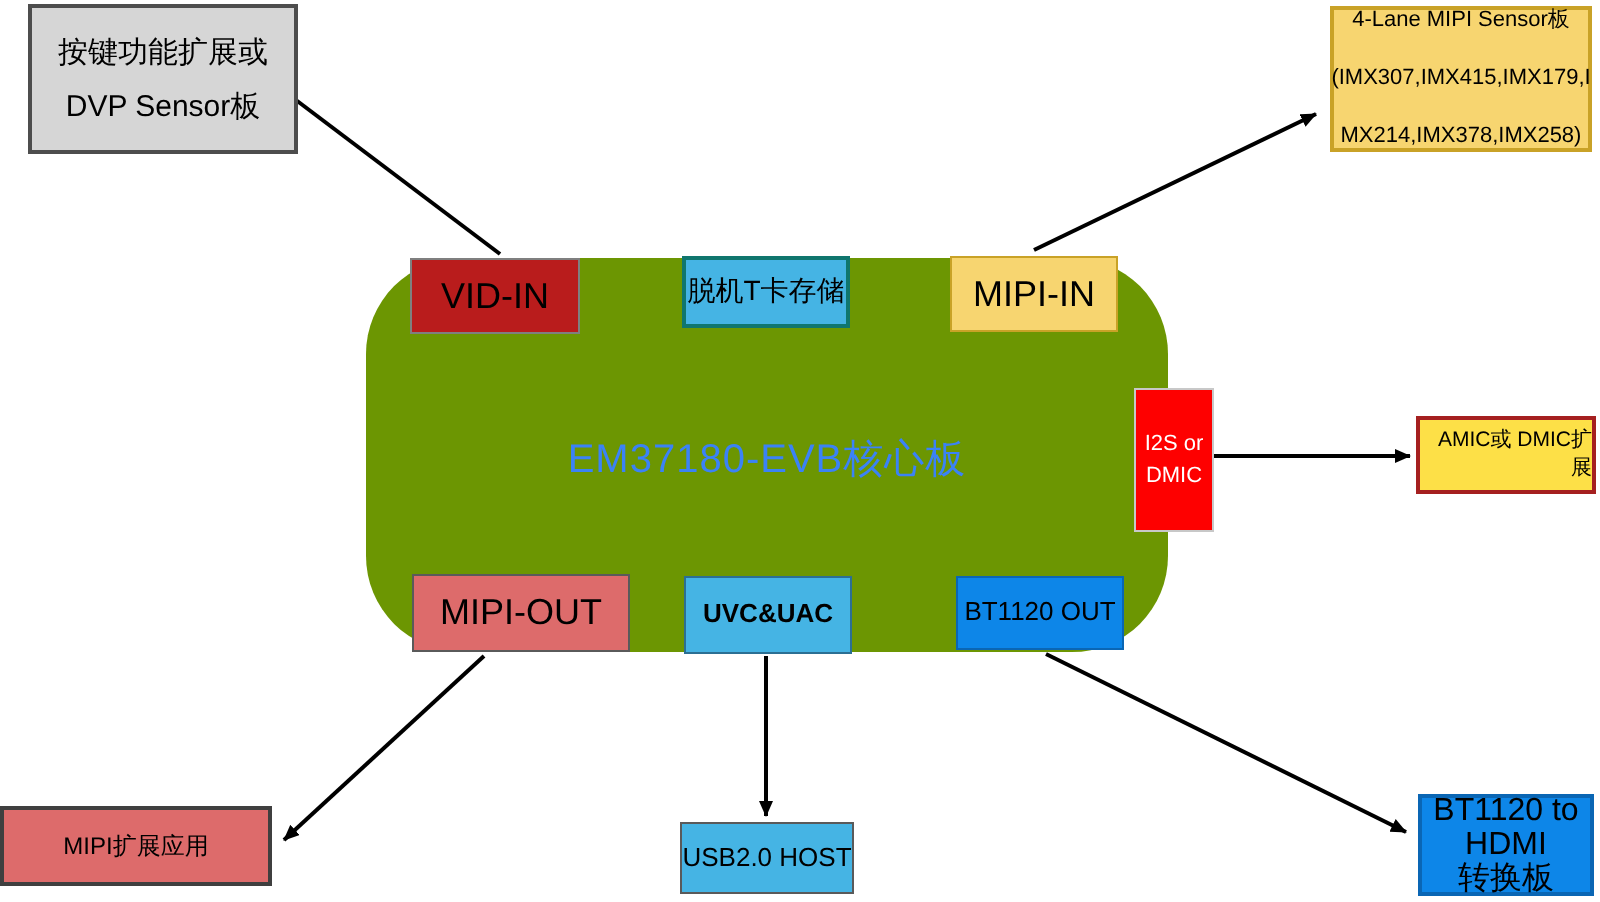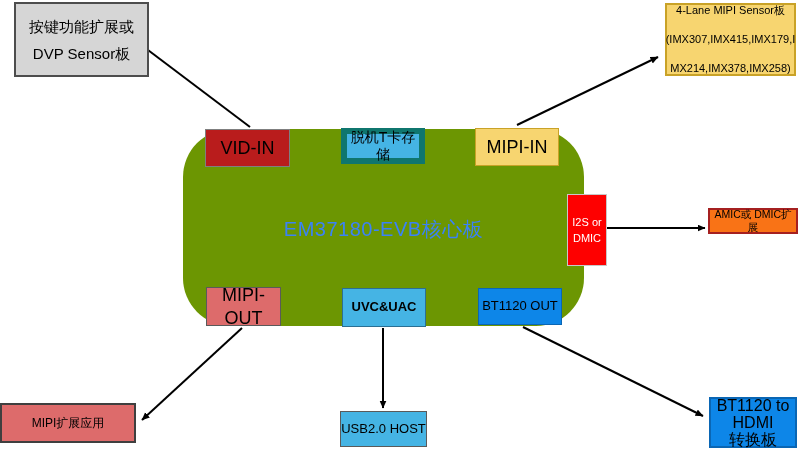--- a/index.html
+++ b/index.html
@@ -18,30 +18,30 @@
     display:flex;align-items:center;justify-content:center;
     font-size:20px;color:#3b82f6;letter-spacing:0.5px;
   }
   
   .node{
     display:flex;flex-direction:column;align-items:center;justify-content:center;
     text-align:center;z-index:3;line-height:1.25;
   }
   
   .vid-in    {left:205px;top:129px;width:85px;height:38px;background:#b91c1c;border:1px solid #7f7f7f;font-size:18px;}
-  .tcard     {left:341px;top:128px;width:84px;height:36px;background:#45b4e4;border:6px solid #0f766e;font-size:14px;}
+  .tcard     {left:341px;top:128px;width:84px;height:36px;background:#45b4e4;border:2px solid #0f766e;font-size:14px;}
   .mipi-in   {left:475px;top:128px;width:84px;height:38px;background:#f7d570;border:1px solid #c9a227;font-size:18px;}
   .i2s       {left:547px;top:194px;width:40px;height:72px;background:#fe0000;border:1px solid #c8c8c8;font-size:11px;color:#ffffff;line-height:16px;margin-left:20px;}
-  .mipi-out  {left:206px;top:287px;width:75px;height:39px;background:#dd6b6b;border:1px solid #5a5a5a;font-size:18px;}
+  .mipi-out  {left:206px;top:287px;width:109px;height:39px;background:#dd6b6b;border:1px solid #5a5a5a;font-size:18px;}
   .uvc-uac   {left:342px;top:288px;width:84px;height:39px;background:#45b4e4;border:1px solid #2b6f93;font-size:13px;font-weight:700;}
   .bt1120out {left:478px;top:288px;width:84px;height:37px;background:#0d86e8;border:1px solid #0a66b4;font-size:13px;text-align:center;}
   
   .key-dvp   {left:14px;top:2px;width:135px;height:75px;background:#d6d6d6;border:2px solid #4d4d4d;font-size:15px;line-height:27px;}
   .mipi-sensor{left:665px;top:3px;width:131px;height:73px;background:#f7d570;border:2px solid #c9a227;font-size:11px;line-height:17px;gap:12px;}
-  .amic-dmic {left:708px;top:208px;width:90px;height:26px;background:#f97316;border:2px solid #a52020;font-size:10.5px;}
+  .amic-dmic {left:708px;top:208px;width:90px;height:39px;background:#fde047;border:2px solid #a52020;font-size:10.5px;text-align:right;}
   .mipi-expand{left:0px;top:403px;width:136px;height:40px;background:#dd6b6b;border:2px solid #3f3f3f;font-size:12px;}
   .usb-host  {left:340px;top:411px;width:87px;height:36px;background:#45b4e4;border:1.5px solid #5a5a5a;font-size:13px;}
   .hdmi-conv {left:709px;top:397px;width:88px;height:51px;background:#0d86e8;border:2px solid #0a66b4;font-size:16px;line-height:17px;}
   
   #arrows{position:absolute;left:0;top:0;width:800px;height:451px;z-index:2;}
 </style>
 </head>
 <body>
 
 <div id="canvas">

